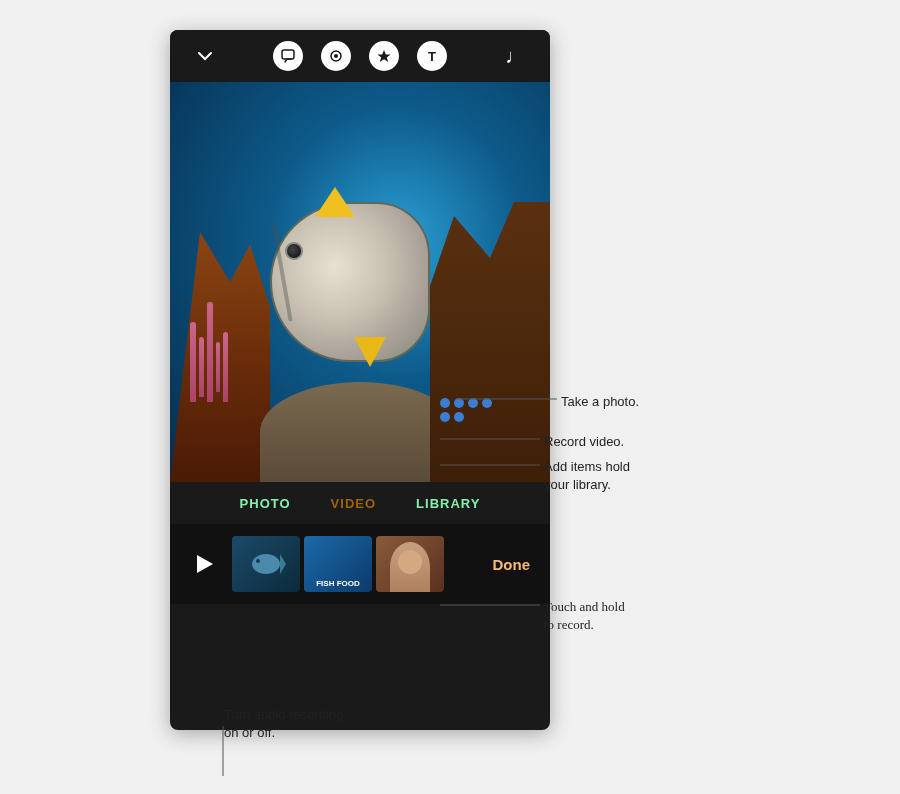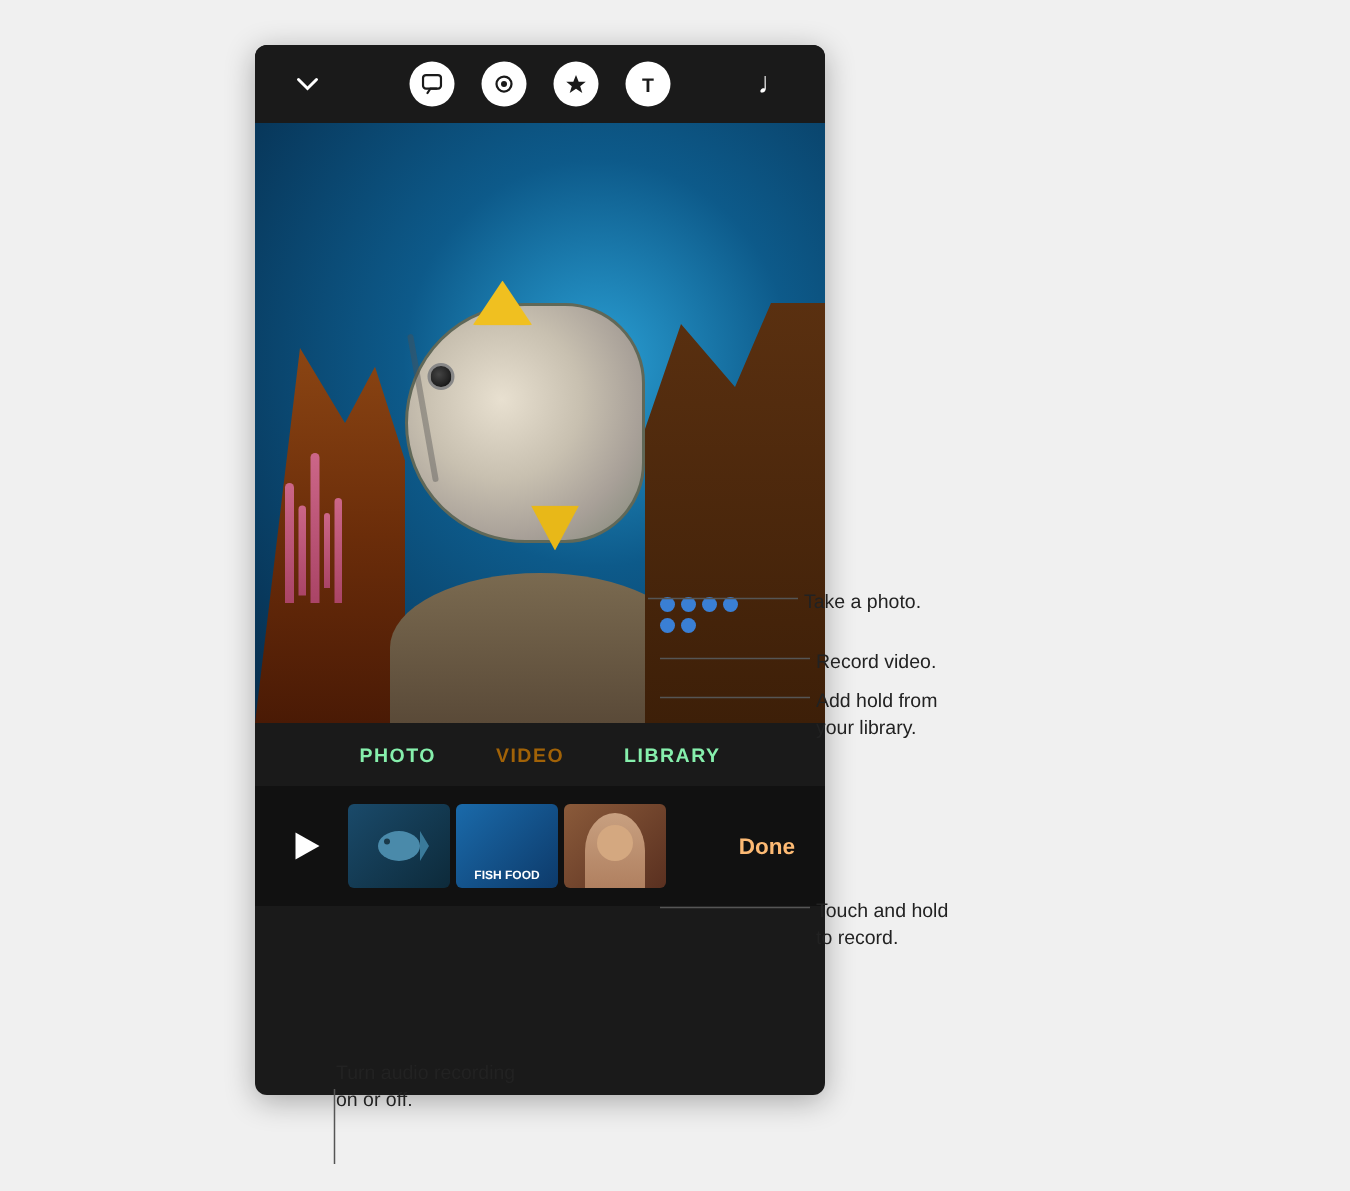--- a/index.html
+++ b/index.html
@@ -348,39 +348,40 @@
       font-size: 13px;
       color: #222;
       line-height: 1.4;
       max-width: 120px;
     }
 
     
     .ann-photo {
       position: absolute;
       top: 392px;
-      left: 532px;
+      left: 557px;
     }
 
     .ann-video {
       position: absolute;
       top: 432px;
       left: 540px;
     }
 
     .ann-library {
       position: absolute;
       top: 458px;
       left: 540px;
     }
 
     .ann-touch {
       position: absolute;
       top: 598px;
       left: 540px;
+      font-family: Liberation Serif, serif;
     }
 
     .ann-audio {
       position: absolute;
       top: 706px;
       left: 224px;
     }
 
     
     .portrait-shape {
@@ -540,21 +541,21 @@
     <line x1="0" y1="1" x2="100" y2="1" stroke="#555" stroke-width="1"></line>
   </svg>
   <span class="annotation-text" style="margin-left:4px;">Record video.</span>
 </div>
 
 <div class="ann-library">
   <svg style="position:absolute;left:-100px;top:6px;" width="100" height="2">
     <line x1="0" y1="1" x2="100" y2="1" stroke="#555" stroke-width="1"></line>
   </svg>
   <div style="margin-left:4px;">
-    <div class="annotation-text">Add hold from</div>
+    <div class="annotation-text">Add items hold</div>
     <div class="annotation-text">your library.</div>
   </div>
 </div>
 
 <div class="ann-touch">
   <svg style="position:absolute;left:-100px;top:6px;" width="100" height="2">
     <line x1="0" y1="1" x2="100" y2="1" stroke="#555" stroke-width="1"></line>
   </svg>
   <div style="margin-left:4px;">
     <div class="annotation-text">Touch and hold</div>

